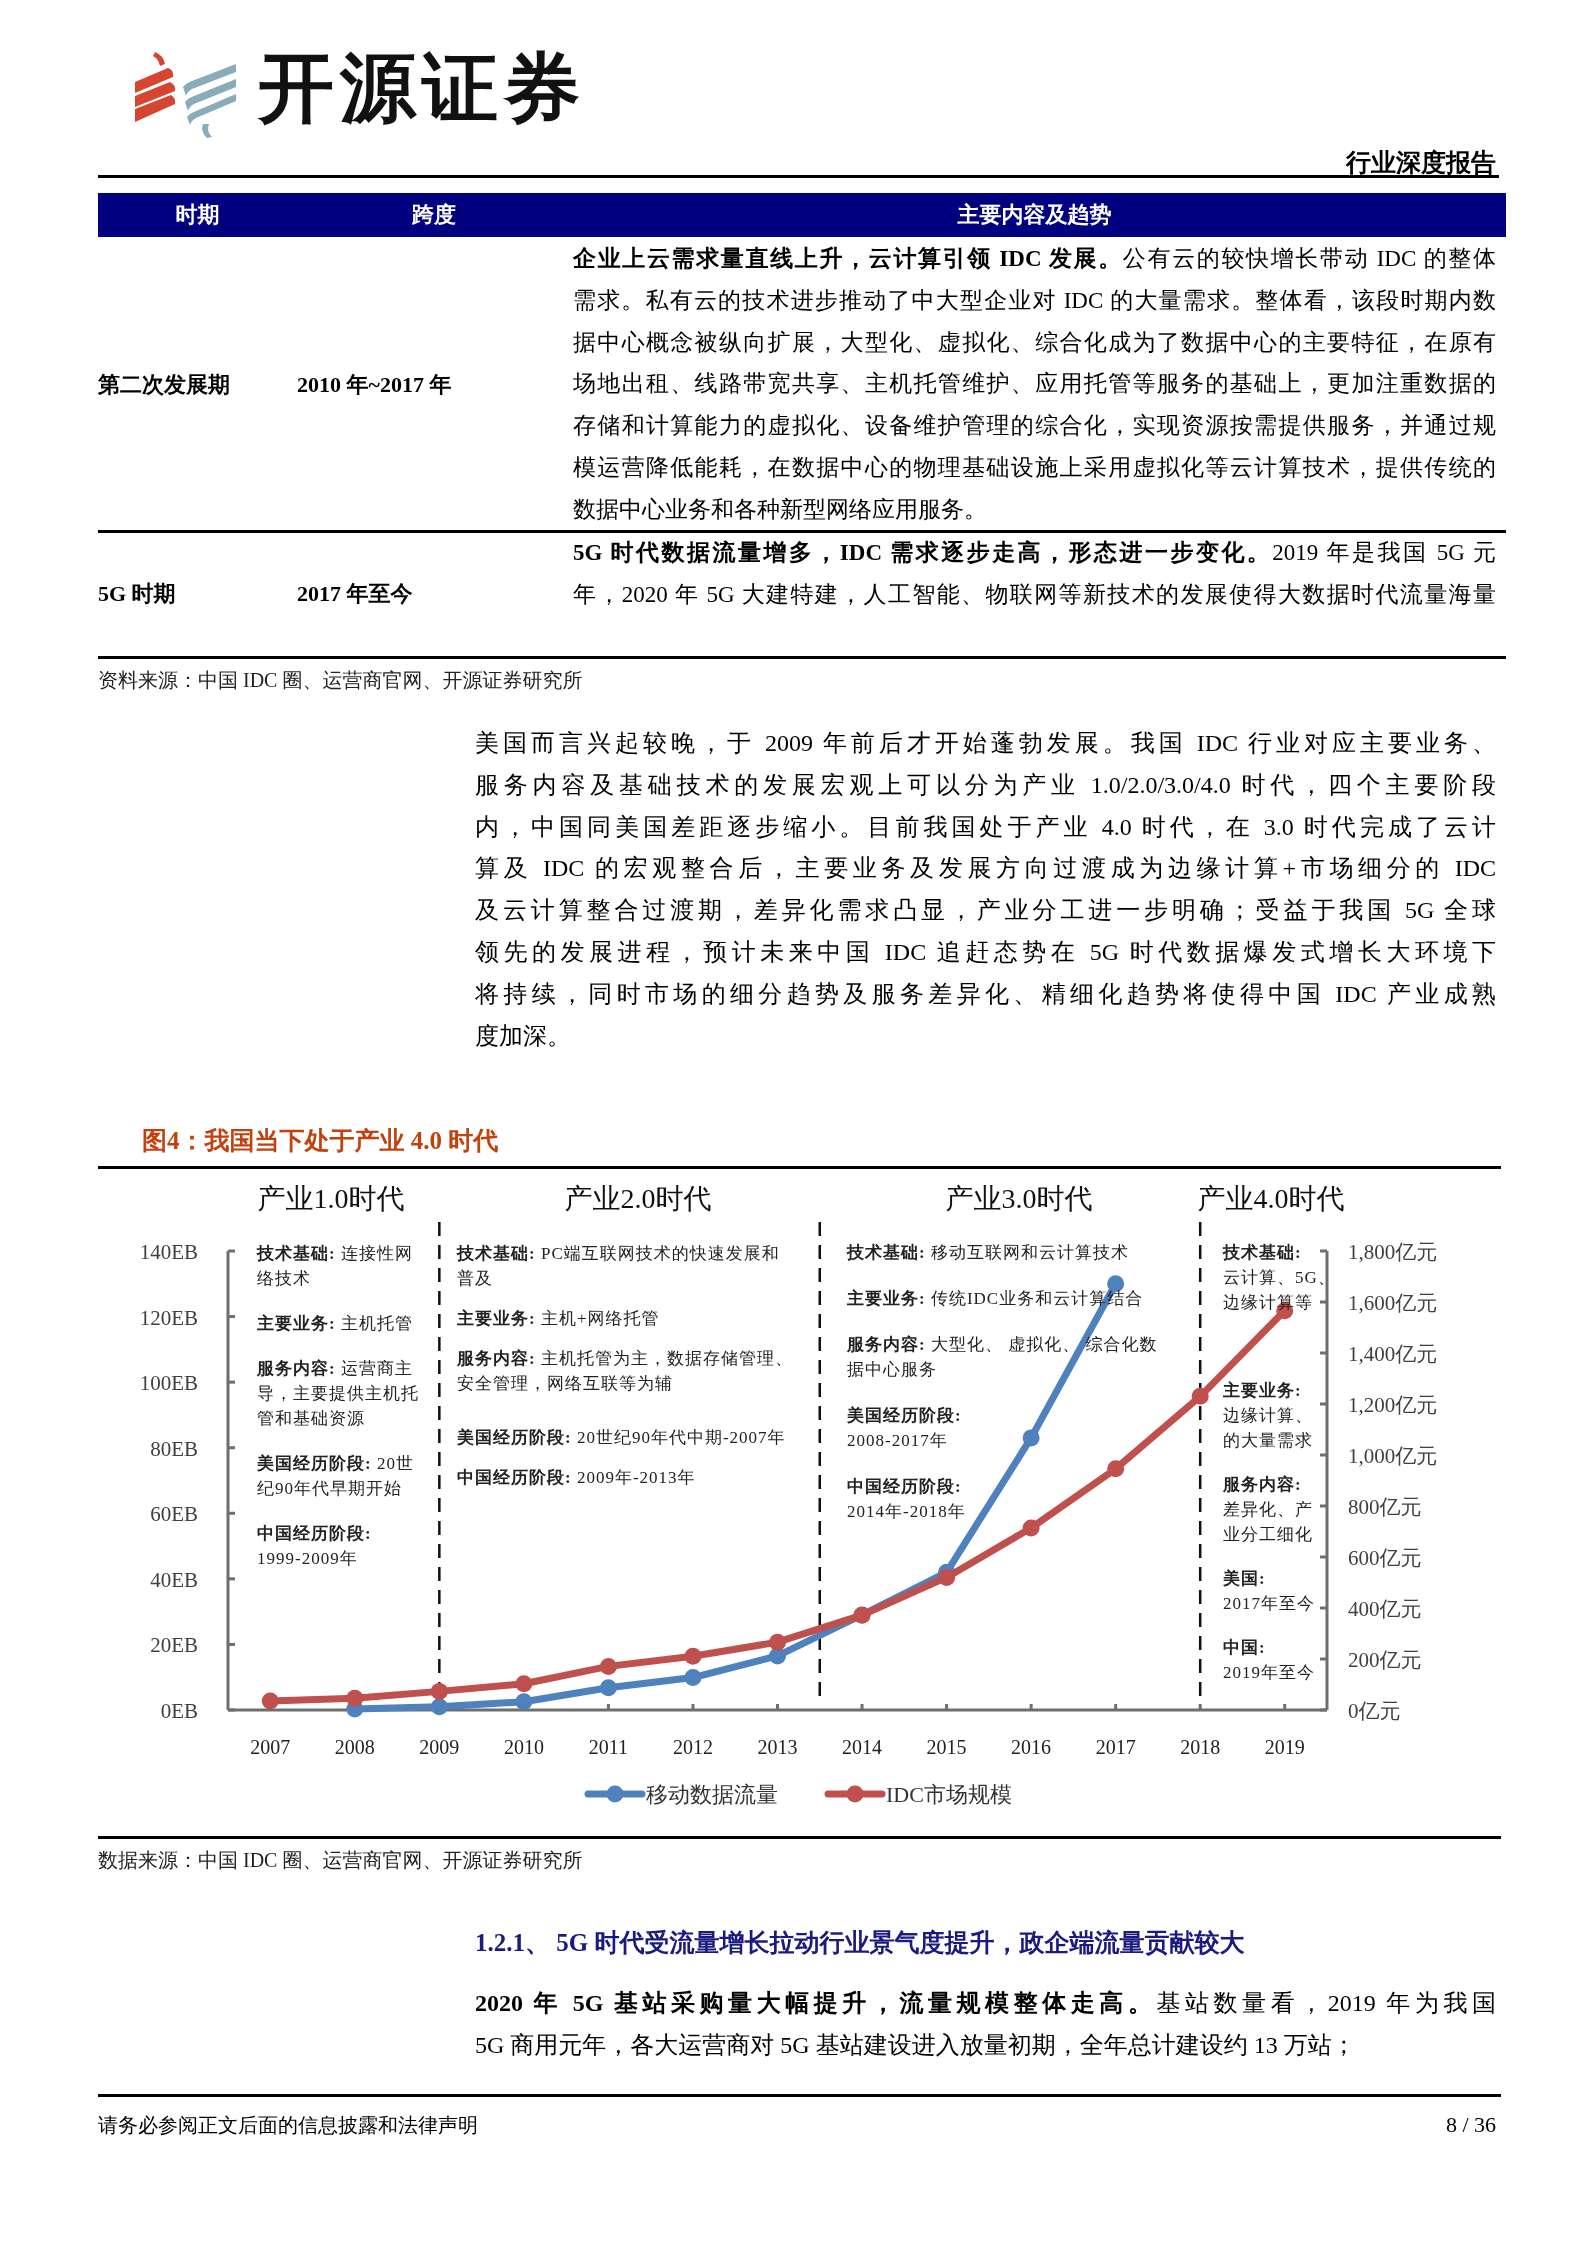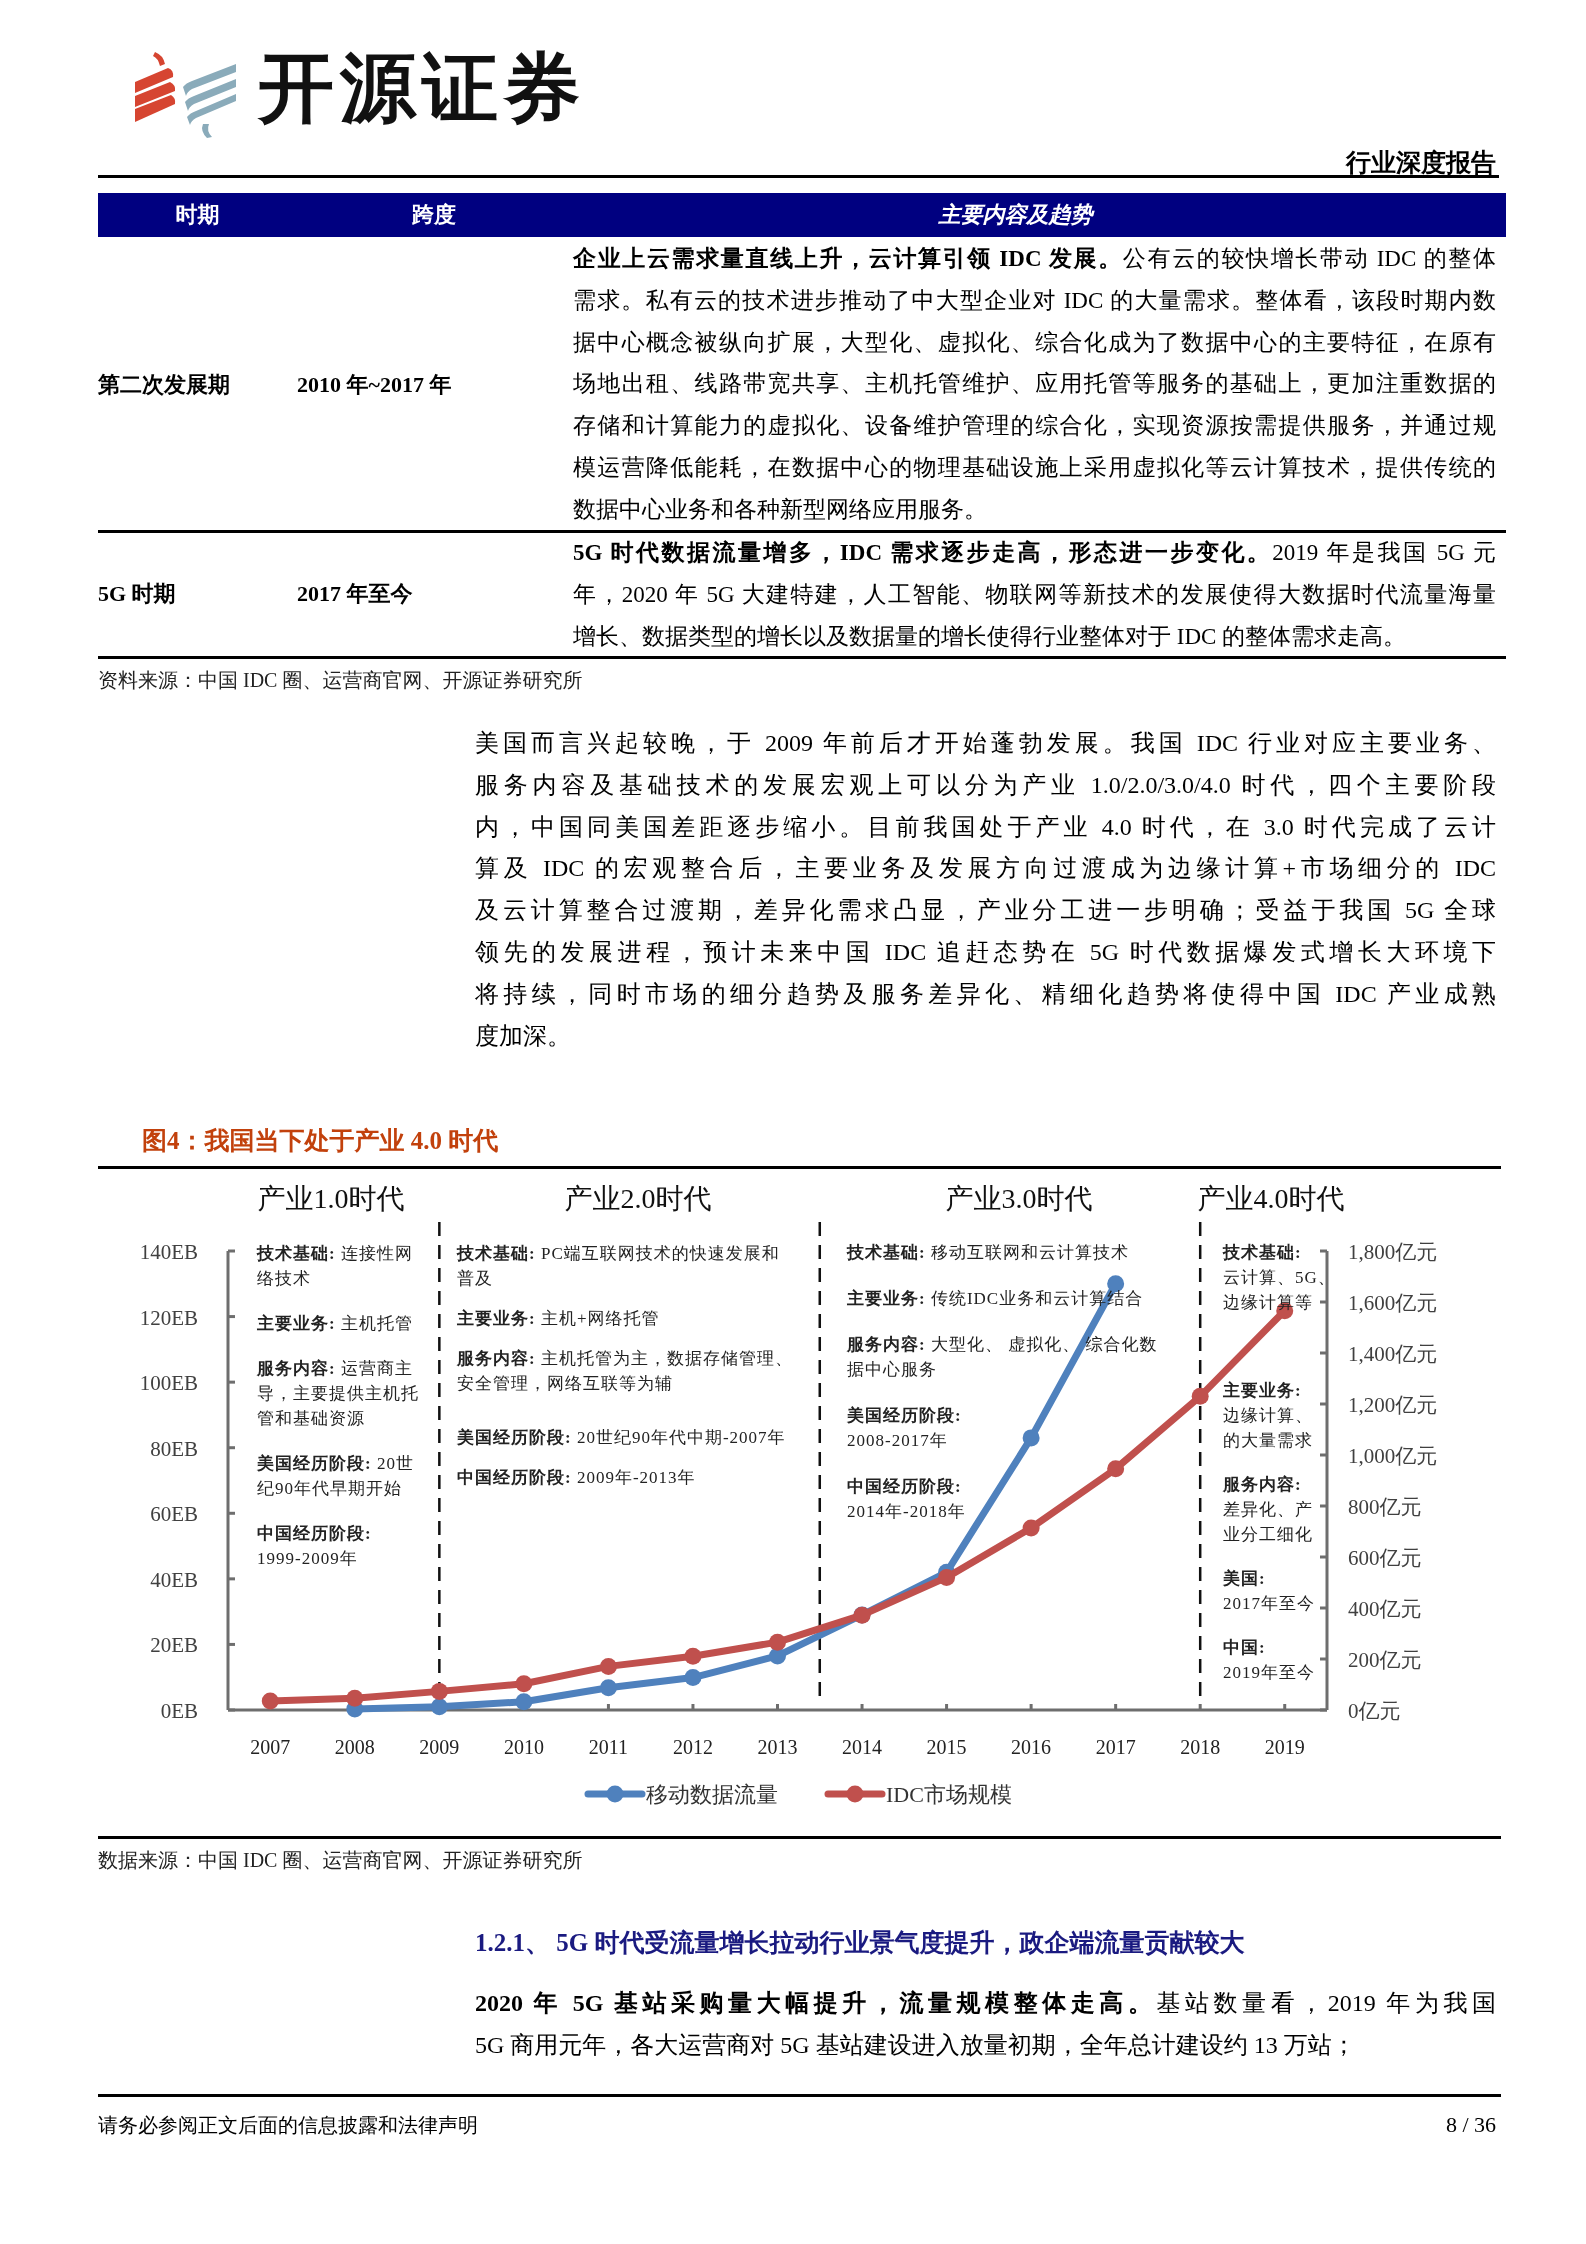--- a/index.html
+++ b/index.html
@@ -71,21 +71,21 @@
     <path d="M203 124 L209 124 Q206 131 212 137 L207 138 Q200 131 203 124 Z"></path>
   </g>
 </svg>
 <div class="abs brand">开源证券</div>
 <div class="abs report-type">行业深度报告</div>
 <div class="rule" style="left:98px; top:175px; width:1401px; height:3px;"></div>
 
 <div class="abs tbl-head">
   <div class="th" style="left:0; width:199px;">时期</div>
   <div class="th" style="left:199px; width:274px;">跨度</div>
-  <div class="th" style="left:450px; width:935px;font-style:italic;">主要内容及趋势</div>
+  <div class="th" style="left:469px; width:935px;">主要内容及趋势</div>
 </div>
 
 <div>
   <div class="cell-label" style="left:98px; width:199px; top:370px;">第二次发展期</div>
   <div class="cell-label" style="left:297px; width:274px; top:370px;">2010 年~2017 年</div>
   <div class="tbl-text just" style="top:238px;">
       <div class="ln"><span class="b">企业上云需求量直线上升，云计算引领 IDC 发展。</span><span>公有云的较快增长带动 IDC 的整体</span></div>
       <div class="ln"><span>需求。私有云的技术进步推动了中大型企业对 IDC 的大量需求。整体看，该段时期内数</span></div>
       <div class="ln"><span>据中心概念被纵向扩展，大型化、虚拟化、综合化成为了数据中心的主要特征，在原有</span></div>
       <div class="ln"><span>场地出租、线路带宽共享、主机托管维护、应用托管等服务的基础上，更加注重数据的</span></div>
@@ -95,21 +95,20 @@
     </div>
 </div>
 <div class="rule" style="left:98px; top:530px; width:1408px; height:3px;"></div>
 
 <div>
   <div class="cell-label" style="left:98px; width:199px; top:579px;">5G 时期</div>
   <div class="cell-label" style="left:297px; width:274px; top:579px;">2017 年至今</div>
   <div class="tbl-text just" style="top:532px;">
       <div class="ln"><span class="b">5G 时代数据流量增多，IDC 需求逐步走高，形态进一步变化。</span><span>2019 年是我国 5G 元</span></div>
       <div class="ln"><span>年，2020 年 5G 大建特建，人工智能、物联网等新技术的发展使得大数据时代流量海量</span></div>
-      <div class="ln last"><span>增长、数据类型的增长以及数据量的增长使得行业整体对于 IDC 的整体需求走高。</span></div>
     </div>
 </div>
 <div class="rule" style="left:98px; top:656px; width:1408px; height:3px;"></div>
 <div class="abs src" style="left:98px; top:667px;">资料来源：中国 IDC 圈、运营商官网、开源证券研究所</div>
 
 <div class="para just" style="top:723px;">
     <div class="ln"><span>美国而言兴起较晚，于 2009 年前后才开始蓬勃发展。我国 IDC 行业对应主要业务、</span></div>
     <div class="ln"><span>服务内容及基础技术的发展宏观上可以分为产业 1.0/2.0/3.0/4.0 时代，四个主要阶段</span></div>
     <div class="ln"><span>内，中国同美国差距逐步缩小。目前我国处于产业 4.0 时代，在 3.0 时代完成了云计</span></div>
     <div class="ln"><span>算及 IDC 的宏观整合后，主要业务及发展方向过渡成为边缘计算+市场细分的 IDC</span></div>

